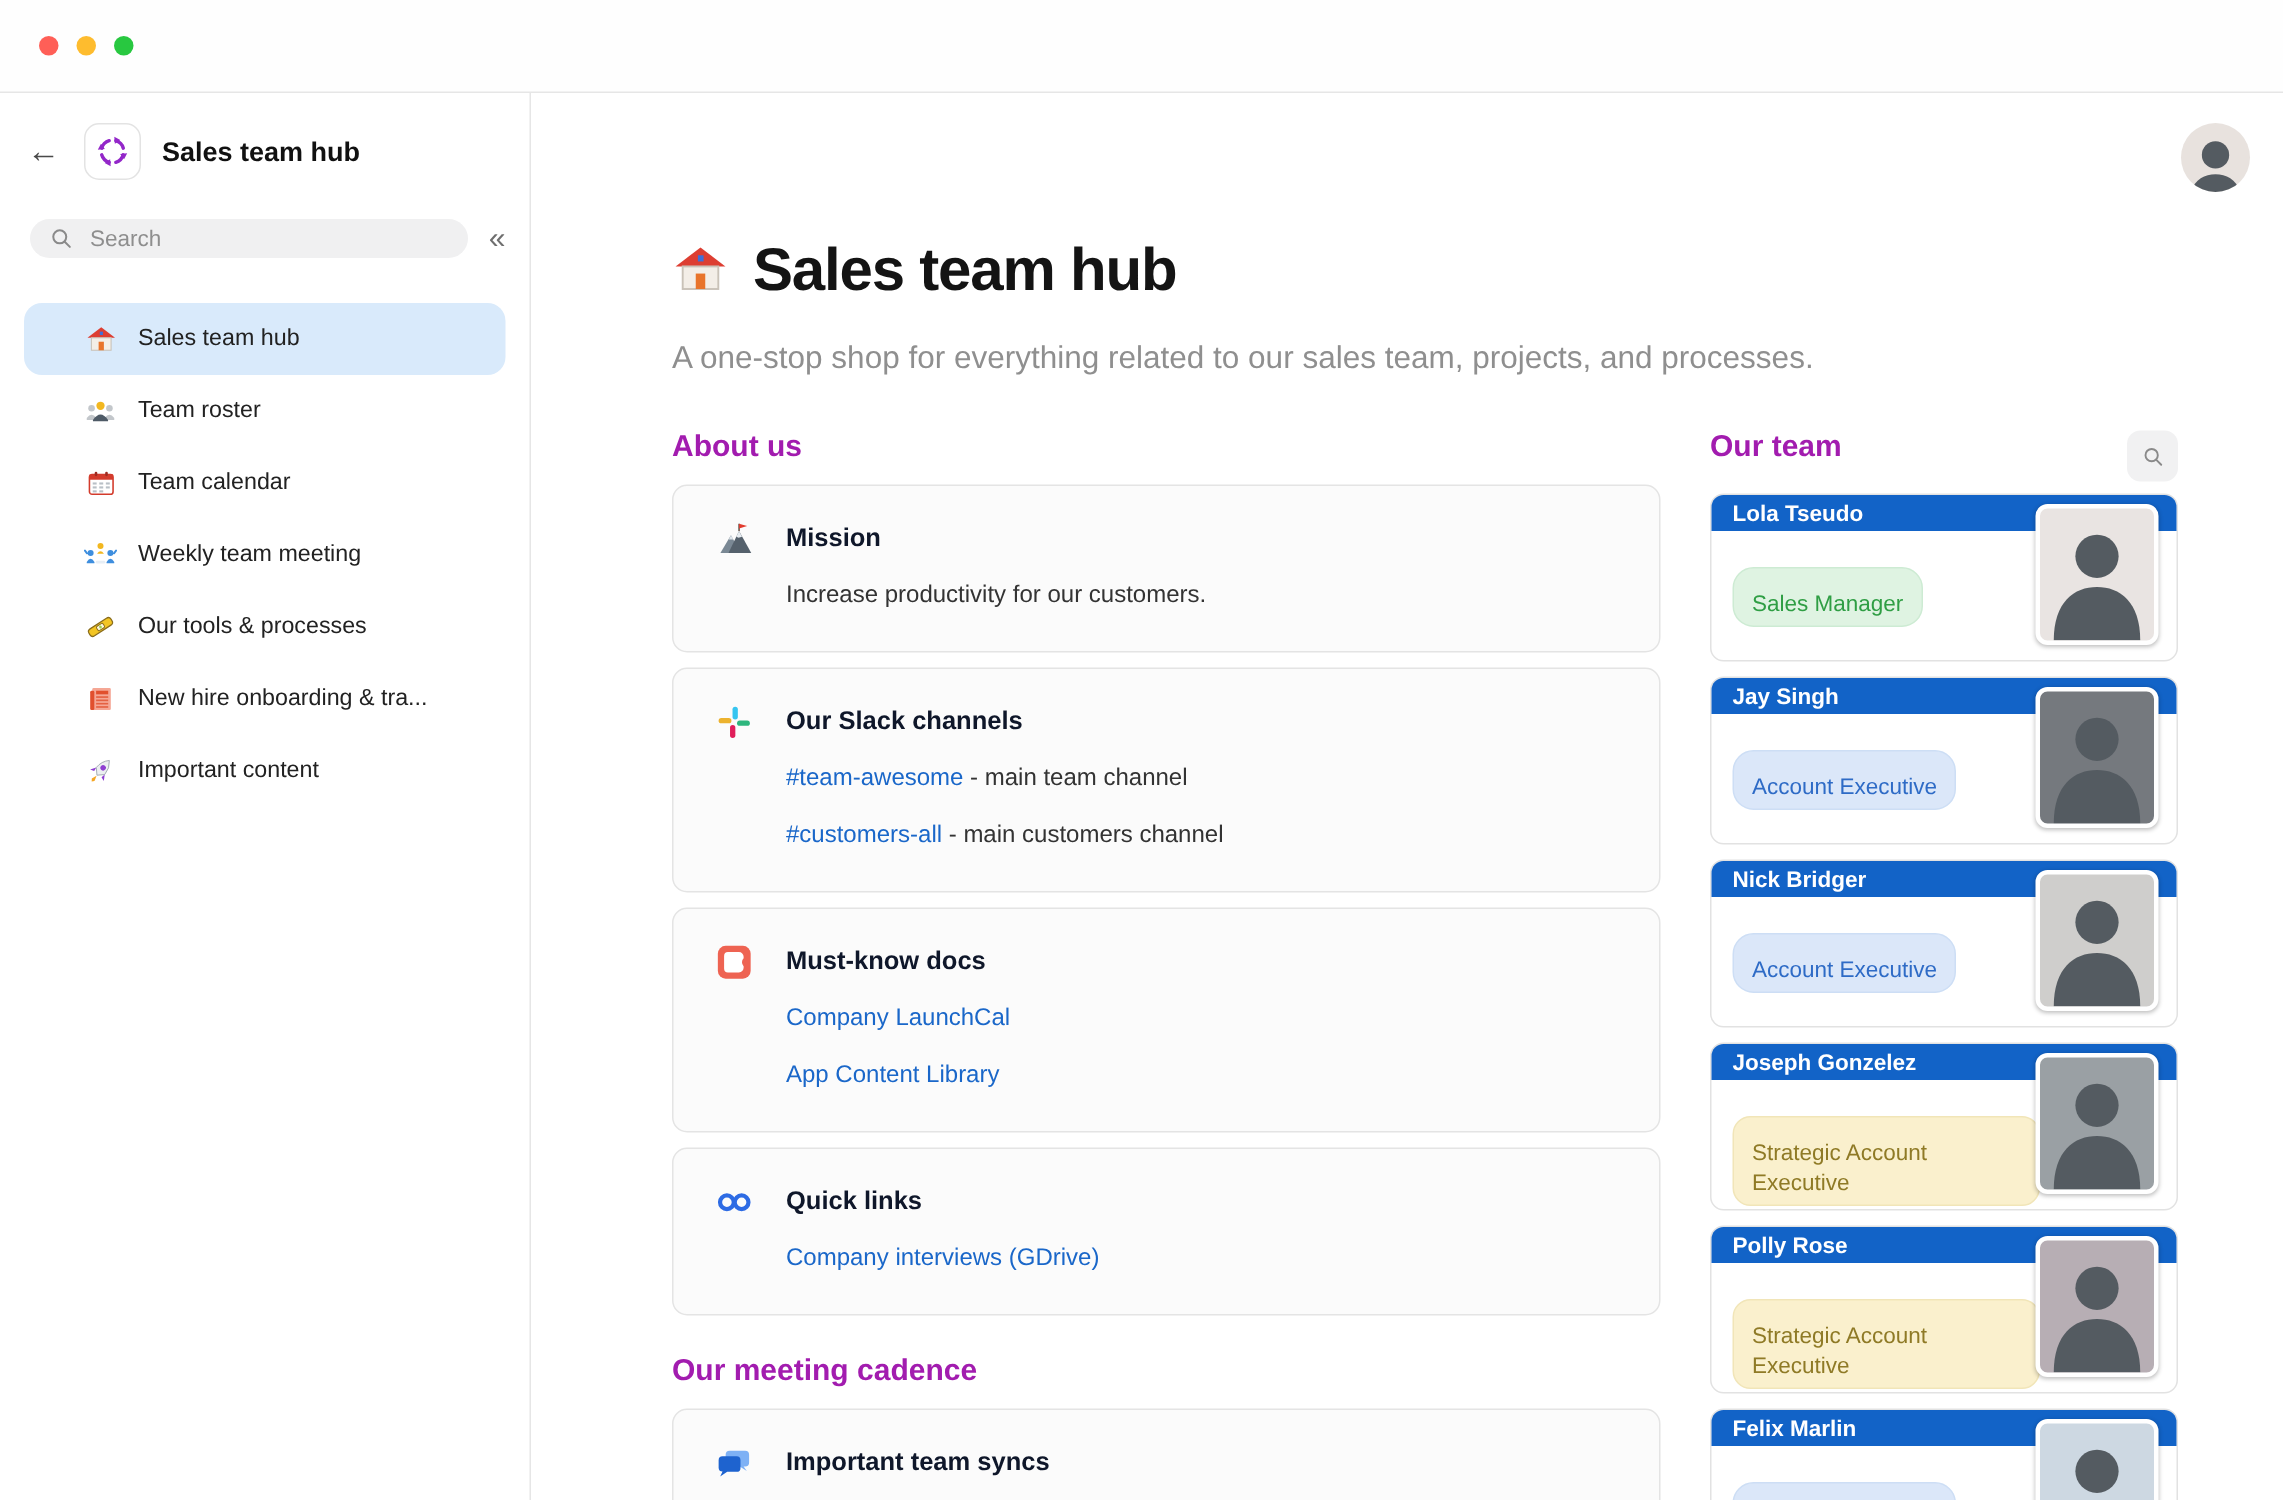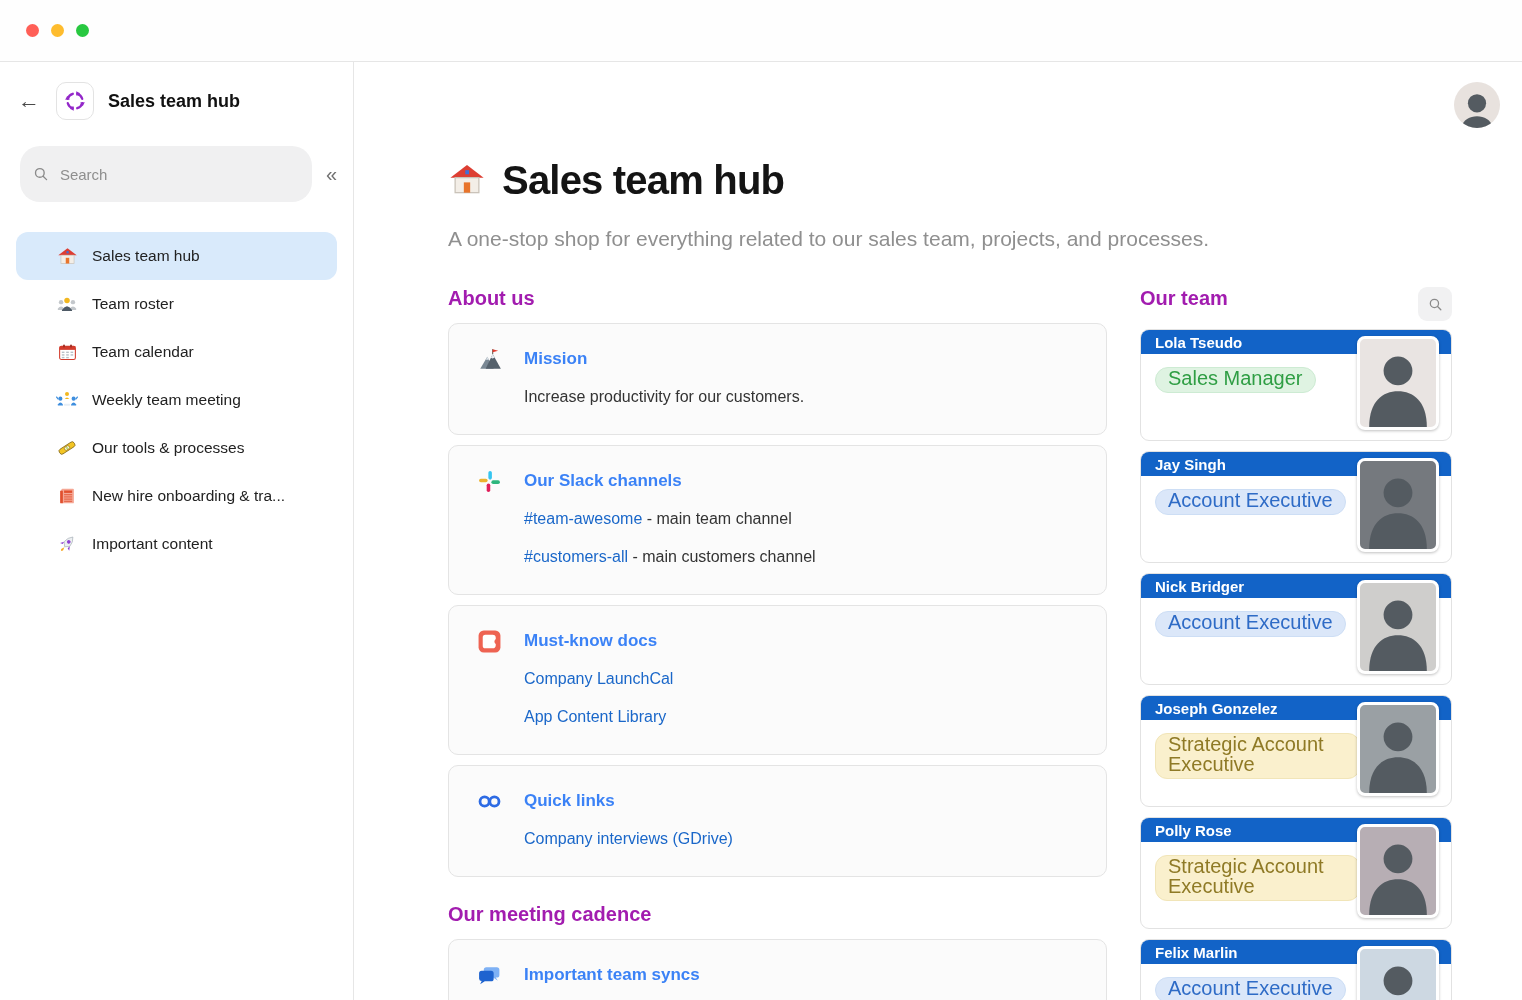--- a/index.html
+++ b/index.html
@@ -16,21 +16,21 @@
   .app { flex:1; display:flex; min-height:0; }
 
   
   .sidebar { width:354px; flex:0 0 auto; border-right:1px solid #e6e6e6; background:#fff; padding-top:20px; }
   .sb-header { display:flex; align-items:center; padding:0 16px 0 18px; }
   .back-arrow { font-size:22px; color:#4a4a4a; width:28px; cursor:pointer; }
   .logo-box { width:38px; height:38px; border:1px solid #e3e3e3; border-radius:10px;
     display:flex; align-items:center; justify-content:center; margin:0 14px 0 10px; background:#fff; }
   .doc-title { font-size:18px; font-weight:700; color:#111; }
   .search-row { display:flex; align-items:center; margin:26px 16px 16px 20px; }
-  .search-pill { flex:1; height:56px; background:#f0f0f1; border-radius:20px;
+  .search-pill { flex:1; height:26px; background:#f0f0f1; border-radius:20px;
     display:flex; align-items:center; padding:0 12px; }
   .search-pill input { border:none; outline:none; background:transparent; font-size:15px;
     color:#333; margin-left:10px; width:100%; font-family:inherit; }
   .search-pill input::placeholder { color:#8e8e8e; }
   .collapse { font-size:20px; color:#6f6f6f; margin-left:14px; cursor:pointer; }
   .nav { padding:14px 16px 0; }
   .nav-item { display:flex; align-items:center; height:48px; border-radius:12px;
     padding-left:40px; cursor:pointer; }
   .nav-item.active { background:#d9eafb; }
   .nav-icon { width:22px; height:22px; margin-right:14px; display:flex; align-items:center; justify-content:center; }
@@ -54,38 +54,38 @@
   .team-col { width:312px; flex:0 0 auto; }
 
   h2.sec { font-size:20px; font-weight:700; color:#a21caf; height:24px; }
   .left-col h2.sec { margin-bottom:12px; }
   .cadence-h { margin-top:26px; margin-bottom:14px; }
 
   .card { background:#fbfbfb; border:1px solid #e4e4e4; border-radius:10px;
     padding:24px 28px 26px; margin-bottom:10px; display:flex; }
   .card-icon { width:26px; height:26px; flex:0 0 auto; margin-top:-1px; }
   .card-body { margin-left:21px; flex:1; }
-  .card-title { font-size:17px; font-weight:700; color:#3b82f6; line-height:22px; }
+  .card-title { font-size:17px; font-weight:700; color:#0f172a; line-height:22px; }
   .card-line { margin-top:16px; font-size:16px; line-height:22px; color:#333; }
   a.lnk { color:#1a67c9; text-decoration:none; cursor:pointer; }
 
   
   .team-head { display:flex; align-items:flex-start; justify-content:space-between; height:34px; margin-bottom:8px; }
   .team-search-btn { width:34px; height:34px; border:none; border-radius:9px; background:#f1f1f2;
     display:flex; align-items:center; justify-content:center; cursor:pointer; }
   .member-card { position:relative; height:112px; background:#fff; border:1px solid #e2e2e2;
     border-radius:9px; margin-bottom:10px; }
   .member-head { height:24px; background:#1263c7; border-radius:8px 8px 0 0;
     display:flex; align-items:center; padding-left:14px; }
   .member-name { color:#fff; font-size:15px; font-weight:700; }
   .member-photo { position:absolute; top:6px; right:12px; width:82px; height:94px;
     border:3px solid #fff; border-radius:8px; box-shadow:0 1px 3px rgba(0,0,0,.25); overflow:hidden; }
   .member-photo svg { display:block; width:100%; height:100%; }
-  .pill { display:inline-block; margin:13px 0 0 14px; padding:0 12px 4px; border-radius:14px;
-    font-size:20px; line-height:20px; max-width:205px; }
+  .pill { display:inline-block; margin:24px 0 0 14px; padding:14px 12px 4px; border-radius:14px;
+    font-size:15px; line-height:20px; max-width:205px; }
   .pill.green { background:#dff3e2; color:#2f9e44; border:1px solid #cdebd3; }
   .pill.blue  { background:#dbe7f9; color:#2e6bc6; border:1px solid #cddef5; }
   .pill.yellow{ background:#faf0cd; color:#8f7a26; border:1px solid #f1e5b8; border-radius:12px; }
 
   .ph1 { background:#e9e4e2; } .ph2 { background:#75797e; } .ph3 { background:#cfcecc; }
   .ph4 { background:#9aa0a4; } .ph5 { background:#b7aeb4; } .ph6 { background:#cdd8e2; }
 </style>
 </head>
 <body>
 

